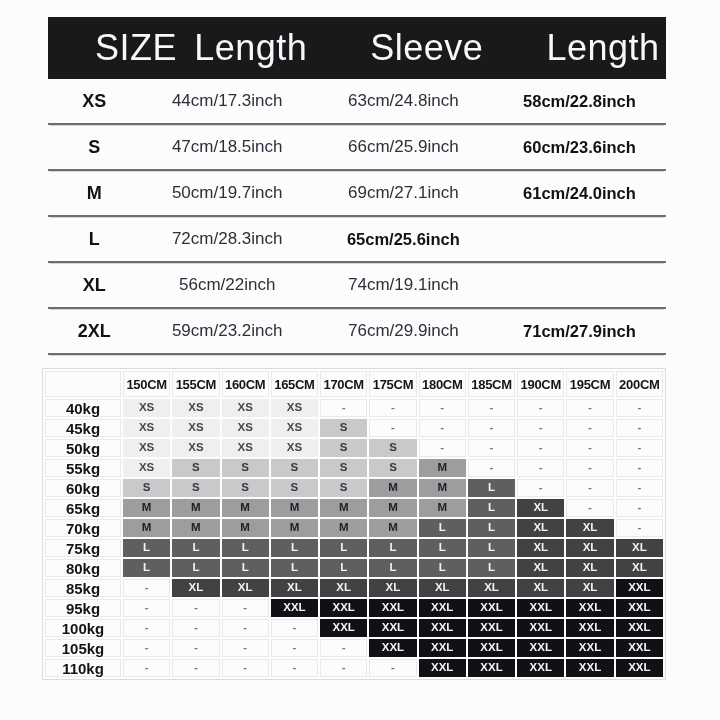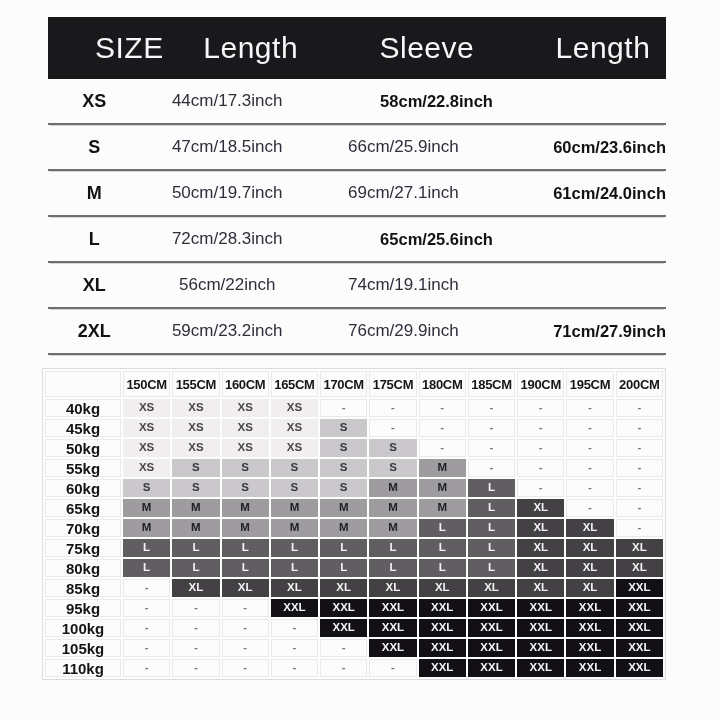--- a/index.html
+++ b/index.html
@@ -8,31 +8,31 @@
     background:#fdfcfd; overflow:hidden;
     font-family:"Liberation Sans", sans-serif;
   }
 
   
   .measure-table { position:absolute; left:48px; top:17px; width:618px; }
   .mt-header {
     display:grid; grid-template-columns:15% 28% 29% 28%;
     align-items:center; height:62px; background:#19181b;
   }
-  .mh-cell { text-align:center; color:#f7f6f8; font-size:30px; letter-spacing:0.5px;margin-left:47px; }
+  .mh-cell { text-align:center; color:#f7f6f8; font-size:36px; letter-spacing:0.5px;margin-left:47px; }
   .m-row {
     display:grid; grid-template-columns:15% 28% 29% 28%;
     align-items:center; height:46px; box-sizing:border-box;
     border-bottom:2px solid #6f6d72;
     box-shadow:0 3px 0 -2px #d6d4d8;
   }
   .m-cell { text-align:center; }
   .m-size   { font-weight:bold; font-size:18px; color:#131215; }
   .m-width, .m-length { font-size:17px; color:#302e3a; }
-  .m-sleeve { font-weight:bold; font-size:16.5px; color:#121114;text-align:right; }
+  .m-sleeve { font-weight:bold; font-size:16.5px; color:#121114; }
 
   
   .matrix-wrap { position:absolute; left:42px; top:368px; width:622px; border:1px solid #dcdadc; background:#fdfcfd; }
   table.matrix { border-collapse:collapse; table-layout:fixed; width:100%; }
   table.matrix th, table.matrix td { padding:0; text-align:center; border:2px solid #fefdfe; line-height:1; }
   table.matrix th { height:26px; font-size:13px; font-weight:bold; color:#151417; letter-spacing:-0.3px; }
   table.matrix td { height:18px; font-size:11.5px; font-weight:bold; }
   .corner { width:76px; }
   .white-cell { background:#fdfcfd; box-shadow:inset 0 0 0 1px #eae8ea; }
   .weight-cell { font-size:15px !important; font-weight:bold; color:#141316; }
@@ -46,20 +46,21 @@
     <div class="mt-header" style="background: rgb(25, 24, 27);">
         <div class="mh-cell">SIZE</div>
         <div class="mh-cell">Length</div>
         <div class="mh-cell">Sleeve</div>
         <div class="mh-cell">Length</div>
       </div>
     <div class="mt-body">
         <div class="m-row">
           <div class="m-cell m-size">XS</div>
           <div class="m-cell m-width">44cm/17.3inch</div>
+          <div class="m-cell m-length">63cm/24.8inch</div>
           <div class="m-cell m-sleeve">58cm/22.8inch</div>
         </div>
         <div class="m-row">
           <div class="m-cell m-size">S</div>
           <div class="m-cell m-width">47cm/18.5inch</div>
           <div class="m-cell m-length">66cm/25.9inch</div>
           <div class="m-cell m-sleeve">60cm/23.6inch</div>
         </div>
         <div class="m-row">
           <div class="m-cell m-size">M</div>

